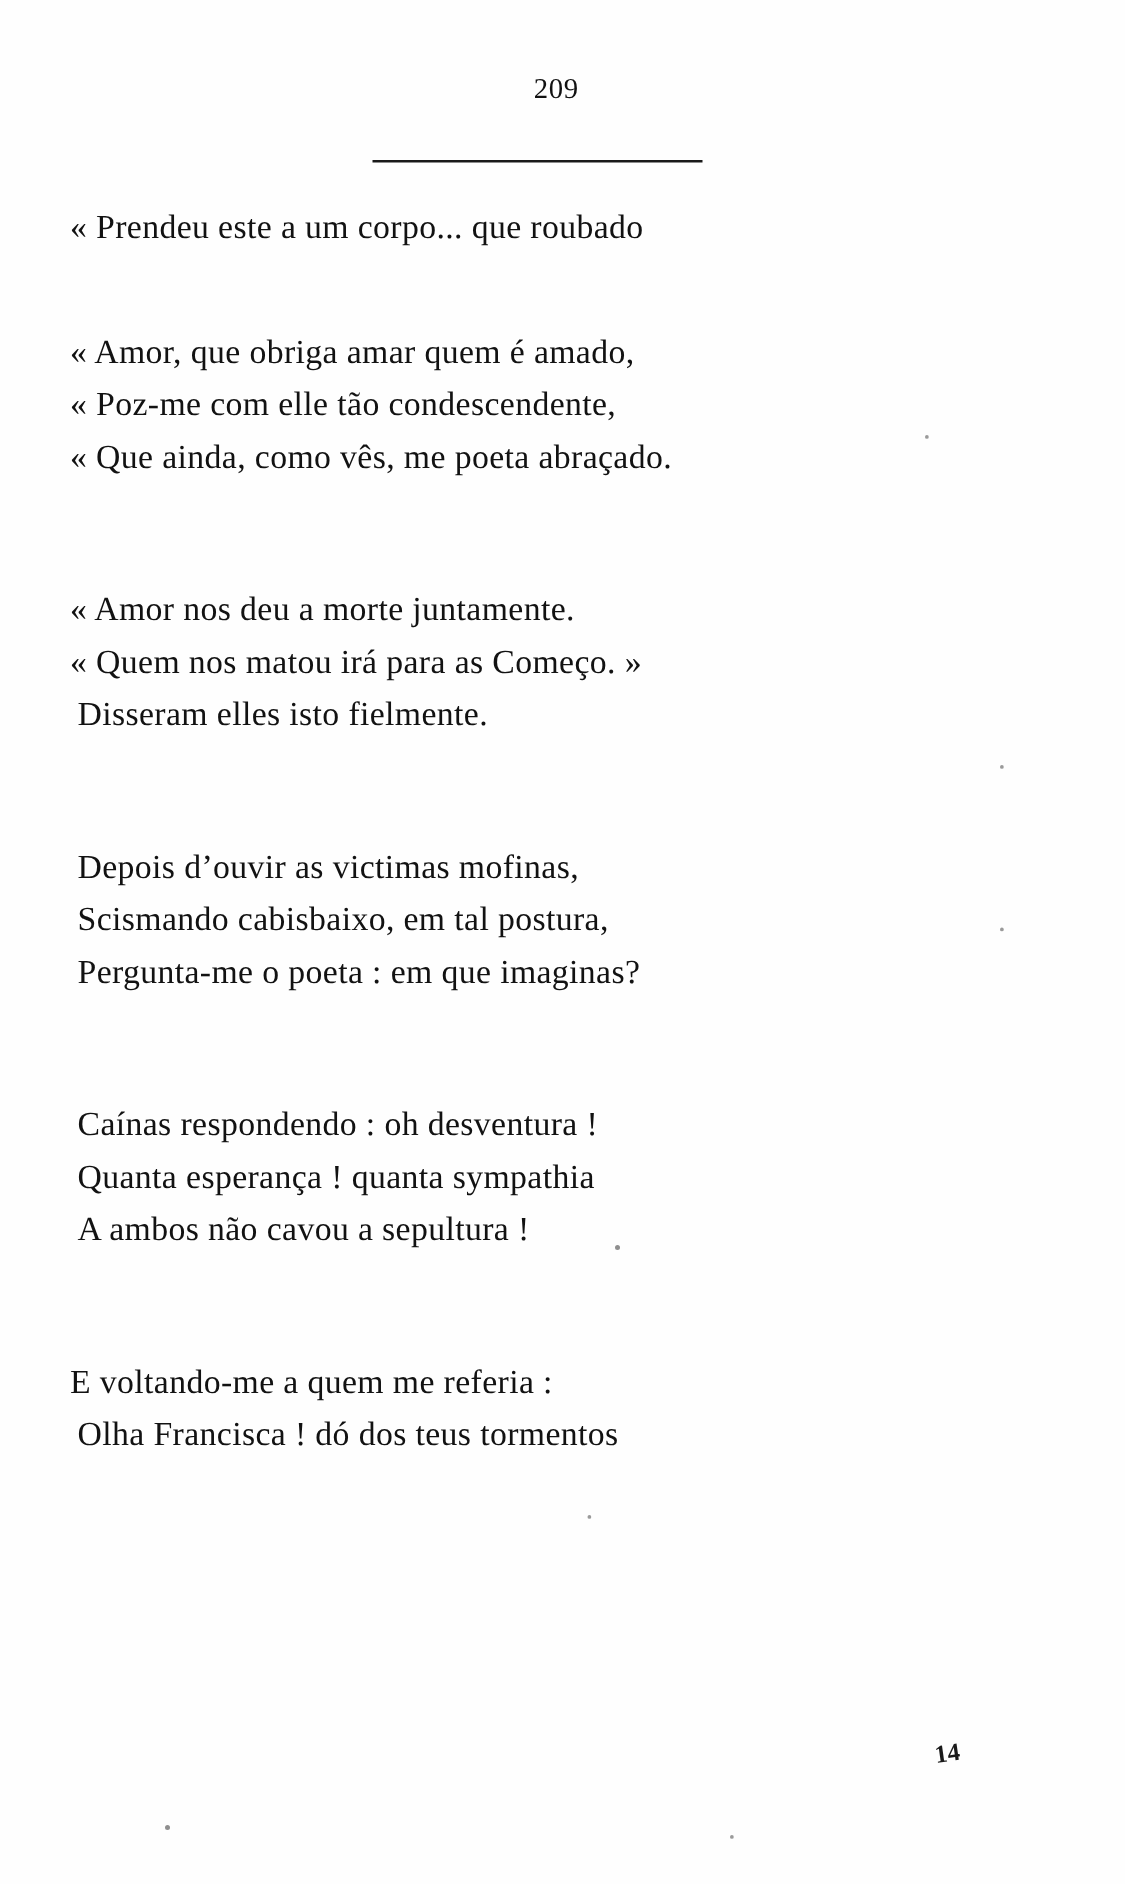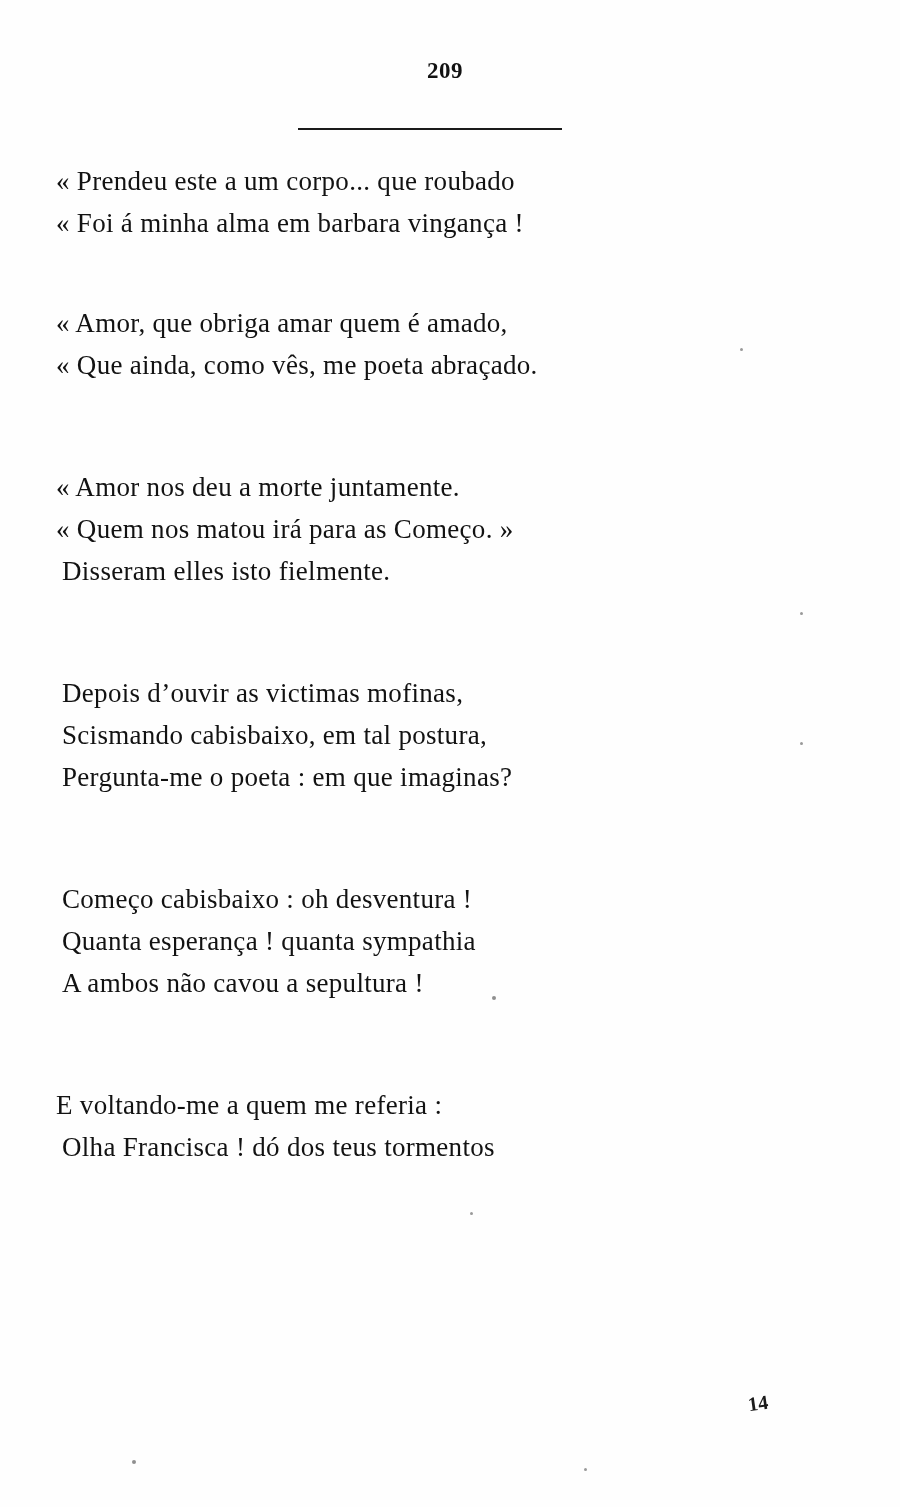--- a/index.html
+++ b/index.html
@@ -22,21 +22,21 @@
     background: #fefefe;
   }
 
   .page-number {
     position: absolute;
     top: 58px;
     left: 0;
     width: 890px;
     text-align: center;
     font-size: 23px;
-    font-weight: 700;
+    font-weight: 400;
     letter-spacing: 0.5px;
     font-family: "Liberation Serif", serif;
   }
 
   .rule {
     position: absolute;
     top: 128px;
     left: 298px;
     width: 264px;
     height: 2px;
@@ -93,42 +93,42 @@
 <div class="page">
 
   <div class="page-number">209</div>
 
   <div class="rule"></div>
 
   <div class="body-text">
 
     <div class="stanza">
       <div class="line indent-1">« Prendeu este a um corpo... que roubado</div>
-      <div class="line indent-1">« Foi á minha alma em barbara vingança !</div>
     </div>
 
     <div class="stanza stanza-gap-lg">
       <div class="line indent-1">« Amor, que obriga amar quem é amado,</div>
+      <div class="line indent-1">« Poz-me com elle tão condescendente,</div>
       <div class="line indent-1">« Que ainda, como vês, me poeta abraçado.</div>
     </div>
 
     <div class="stanza stanza-gap-lg">
       <div class="line indent-1">« Amor nos deu a morte juntamente.</div>
       <div class="line indent-1">« Quem nos matou irá para as Começo. »</div>
       <div class="line indent-0">Disseram elles isto fielmente.</div>
     </div>
 
     <div class="stanza stanza-gap-lg">
       <div class="line indent-0">Depois d’ouvir as victimas mofinas,</div>
       <div class="line indent-0">Scismando cabisbaixo, em tal postura,</div>
       <div class="line indent-0">Pergunta-me o poeta : em que imaginas?</div>
     </div>
 
     <div class="stanza stanza-gap-lg">
-      <div class="line indent-0">Começo cabisbaixo : oh desventura !</div>
+      <div class="line indent-0">Caínas respondendo : oh desventura !</div>
       <div class="line indent-0">Quanta esperança ! quanta sympathia</div>
       <div class="line indent-0">A ambos não cavou a sepultura !</div>
     </div>
 
     <div class="stanza">
       <div class="line indent-1">E voltando-me a quem me referia :</div>
       <div class="line indent-0">Olha Francisca ! dó dos teus tormentos</div>
     </div>
 
   </div>

